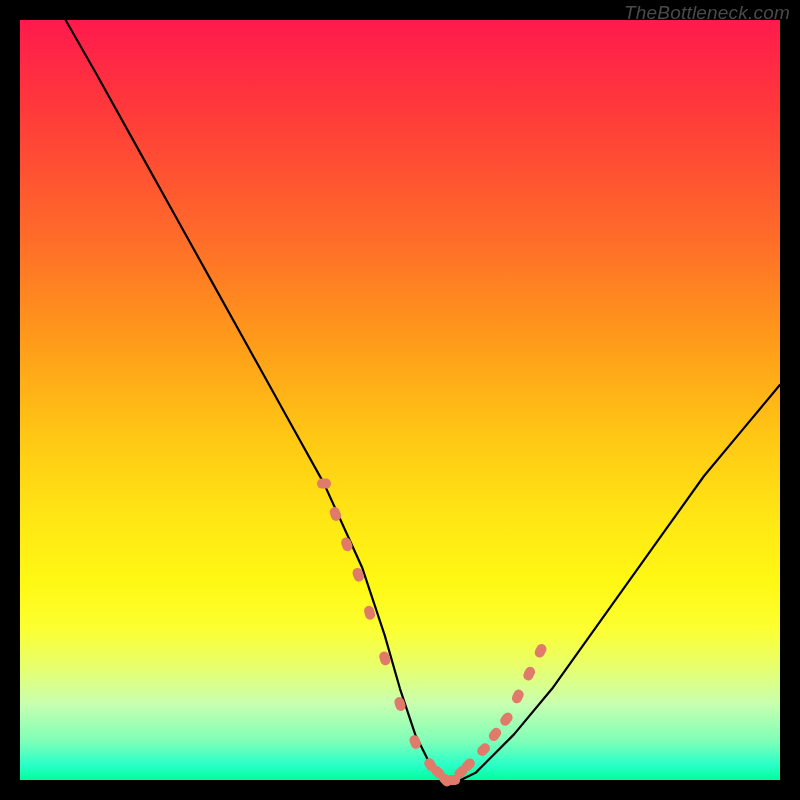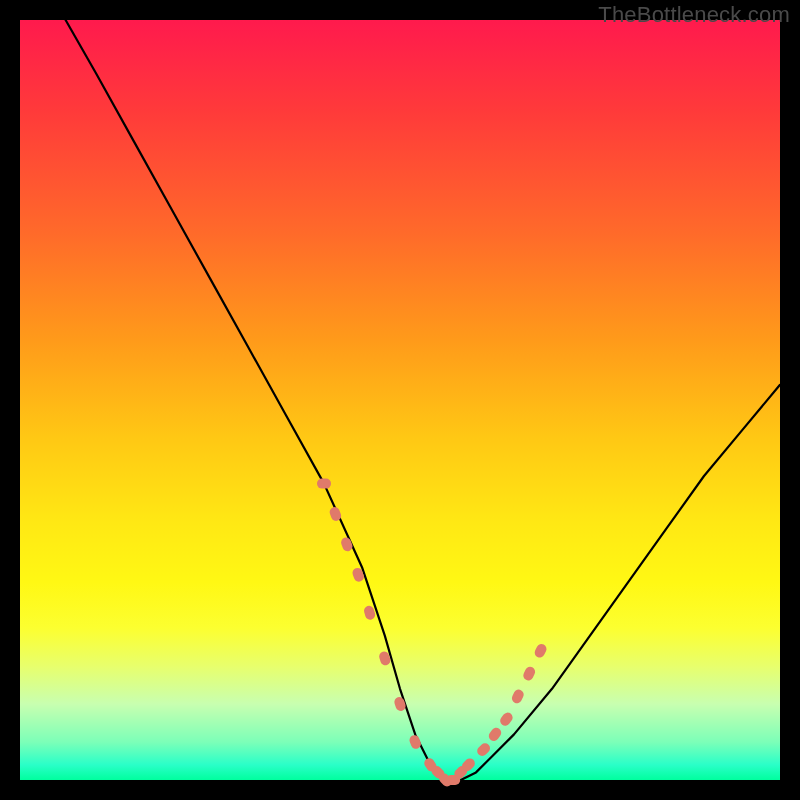--- a/index.html
+++ b/index.html
@@ -48,24 +48,25 @@
     left: 0;
     width: 760px;
     height: 760px;
     overflow: visible;
   }
   .watermark {
     position: absolute;
     top: 2px;
     right: 10px;
     color: #4a4a4a;
-    font-size: 22px;
+    font-size: 19px;
     font-weight: 500;
     letter-spacing: 0.2px;
     user-select: none;
+    font-style: italic;
   }
 </style>
 </head>
 <body>
 
 <div class="frame">
 
   <div class="plot-area">
     <svg class="curve" viewBox="0 0 760 760" preserveAspectRatio="none">
       <g>

